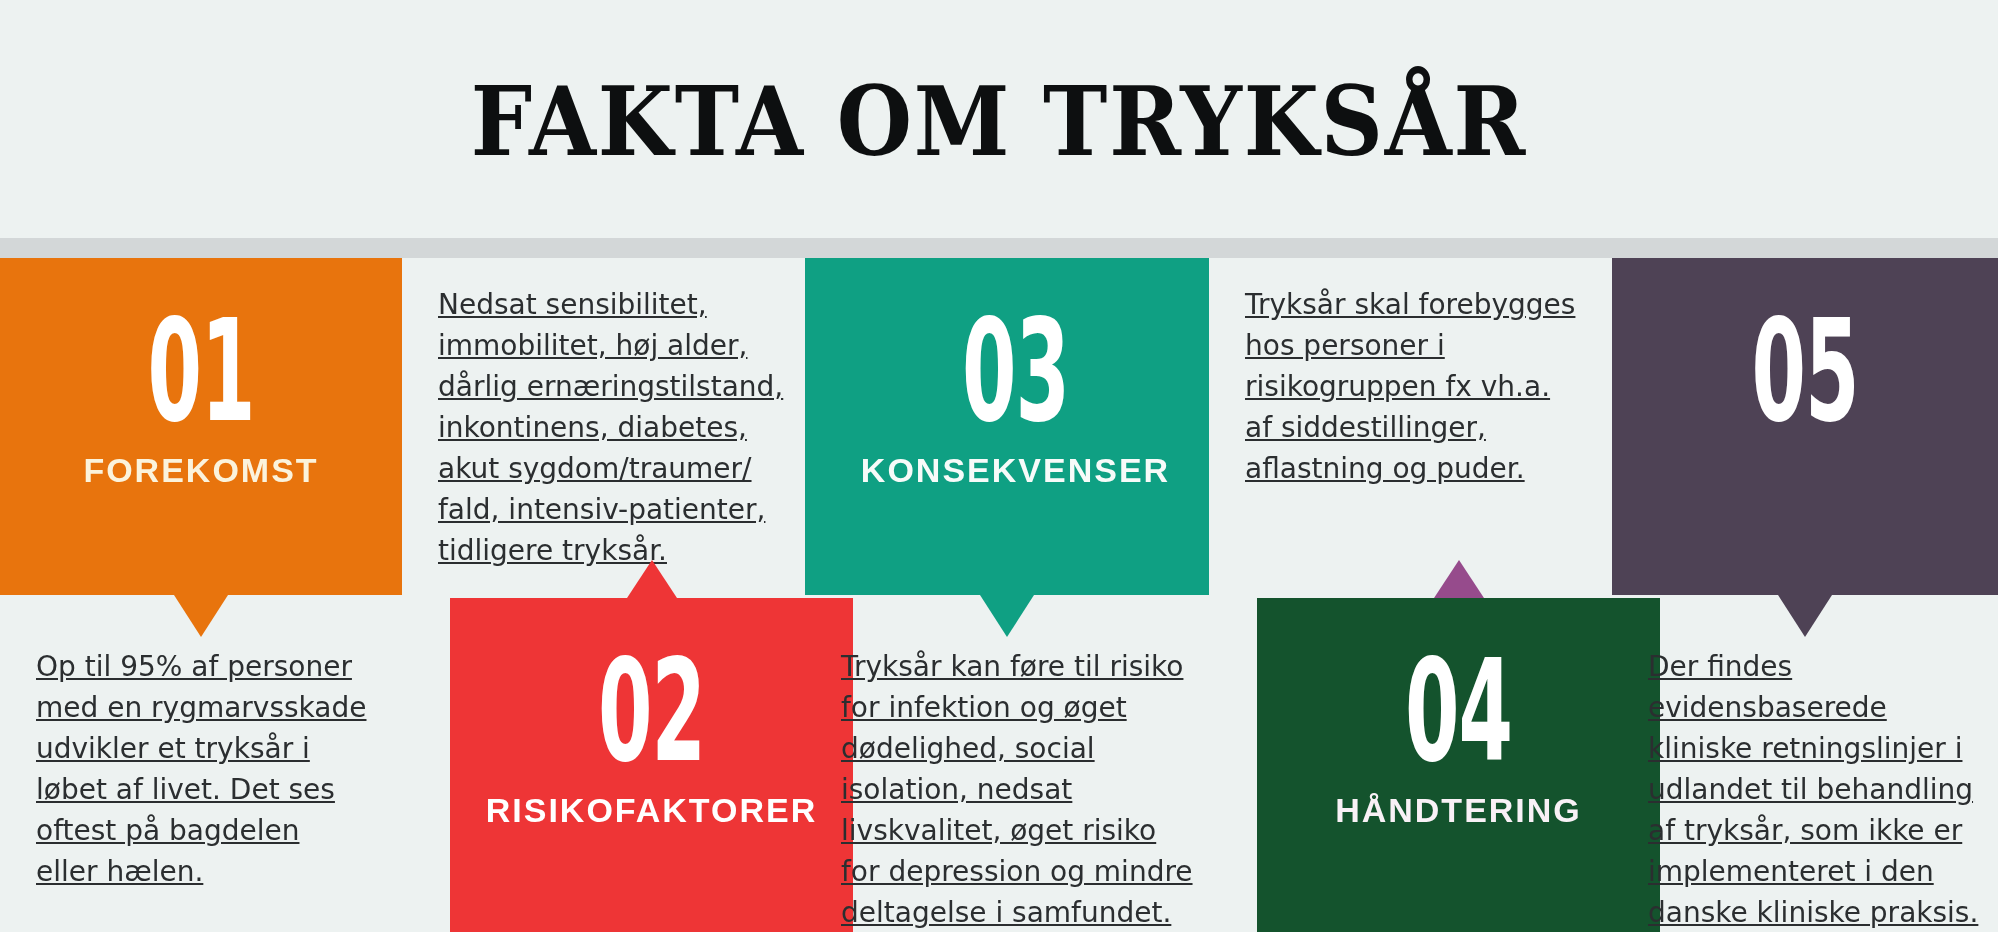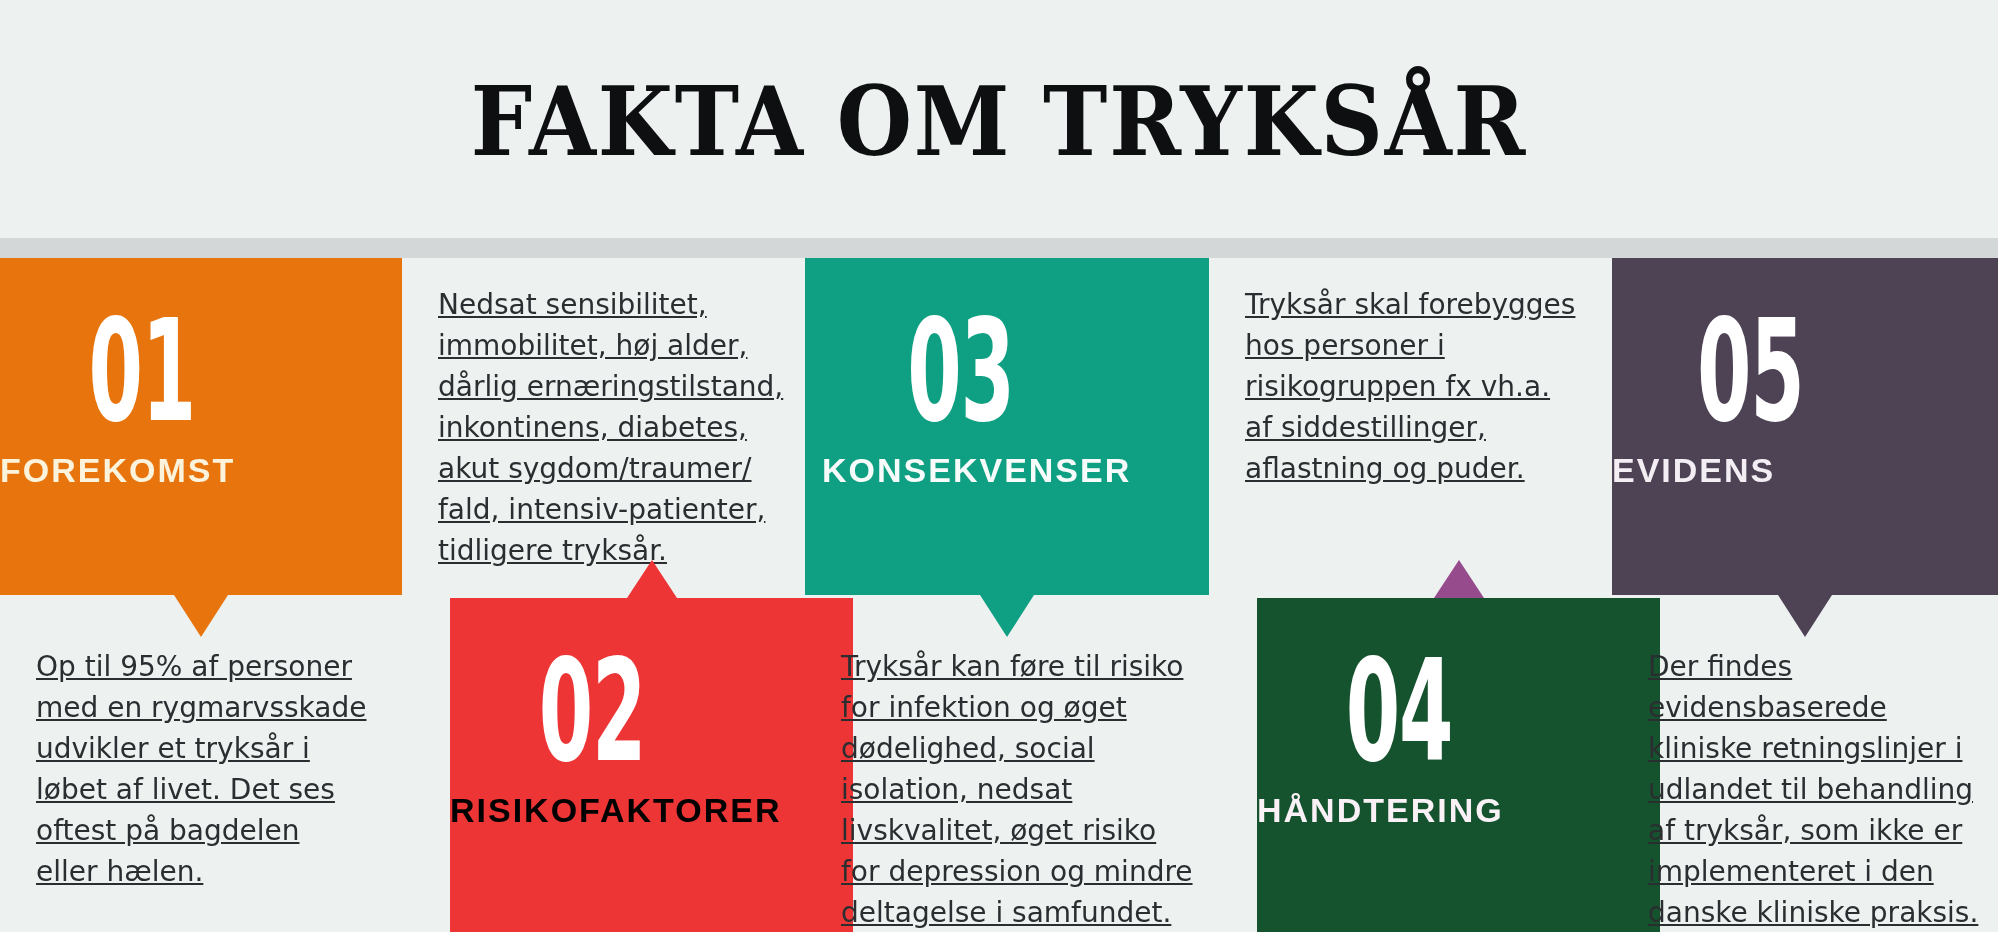--- a/index.html
+++ b/index.html
@@ -40,20 +40,21 @@
   .col-1 { left: 0;      width: 402px; }
   .col-2 { left: 402px;  width: 403px; }
   .col-3 { left: 805px;  width: 404px; }
   .col-4 { left: 1209px; width: 403px; }
   .col-5 { left: 1612px; width: 386px; }
 
   .card {
     position: absolute;
     left: 0;
     width: 100%;
+    text-align: center;
   }
   .card-top    { top: 0;     height: 337px; }
   .card-bottom { top: 340px; height: 334px; margin-left: 48px; }
 
   .card-number {
     display: block;
     margin-top: 62px;
     font-size: 140px;
     line-height: 104px;
     font-weight: bold;
@@ -135,21 +136,21 @@
     <p class="card-desc desc-above" style="color: rgb(43, 46, 48);">Nedsat sensibilitet,
 immobilitet, høj alder,
 dårlig ernæringstilstand,
 inkontinens, diabetes,
 akut sygdom/traumer/
 fald, intensiv-patienter,
 tidligere tryksår.</p>
     <div class="card card-bottom" style="background: rgb(238, 53, 54);">
       <span class="pointer pointer-up" style="border-bottom-color: rgb(238, 53, 54);"></span>
       <span class="card-number" style="color: rgb(255, 255, 255);">02</span>
-      <span class="card-label" style="color: #000000;">RISIKOFAKTORER</span>
+      <span class="card-label" style="color: #ffffff;">RISIKOFAKTORER</span>
     </div>
   </div>
 
   <div class="col col-3">
     <div class="card card-top" style="background: rgb(15, 160, 131); padding-left: 17px;">
       <span class="card-number" style="color: rgb(255, 255, 255);">03</span>
       <span class="card-label" style="color: rgb(247, 251, 249);">KONSEKVENSER</span>
       <span class="pointer pointer-down" style="border-top-color: rgb(15, 160, 131);"></span>
     </div>
     <p class="card-desc desc-below" style="color: rgb(43, 46, 48);">Tryksår kan føre til risiko
@@ -170,21 +171,20 @@
     <div class="card card-bottom" style="background: #14532d;">
       <span class="pointer pointer-up" style="border-bottom-color: rgb(150, 75, 140);"></span>
       <span class="card-number" style="color: rgb(255, 255, 255);">04</span>
       <span class="card-label" style="color: rgb(249, 241, 246);">HÅNDTERING</span>
     </div>
   </div>
 
   <div class="col col-5">
     <div class="card card-top" style="background: rgb(78, 66, 85);">
       <span class="card-number" style="color: rgb(255, 255, 255);">05</span>
-      <span class="card-label" style="color: rgb(242, 238, 243);">EVIDENS</span>
       <span class="pointer pointer-down" style="border-top-color: rgb(78, 66, 85);"></span>
     </div>
     <p class="card-desc desc-below" style="color: rgb(43, 46, 48);">Der findes
 evidensbaserede
 kliniske retningslinjer i
 udlandet til behandling
 af tryksår, som ikke er
 implementeret i den
 danske kliniske praksis.</p>
   </div>

